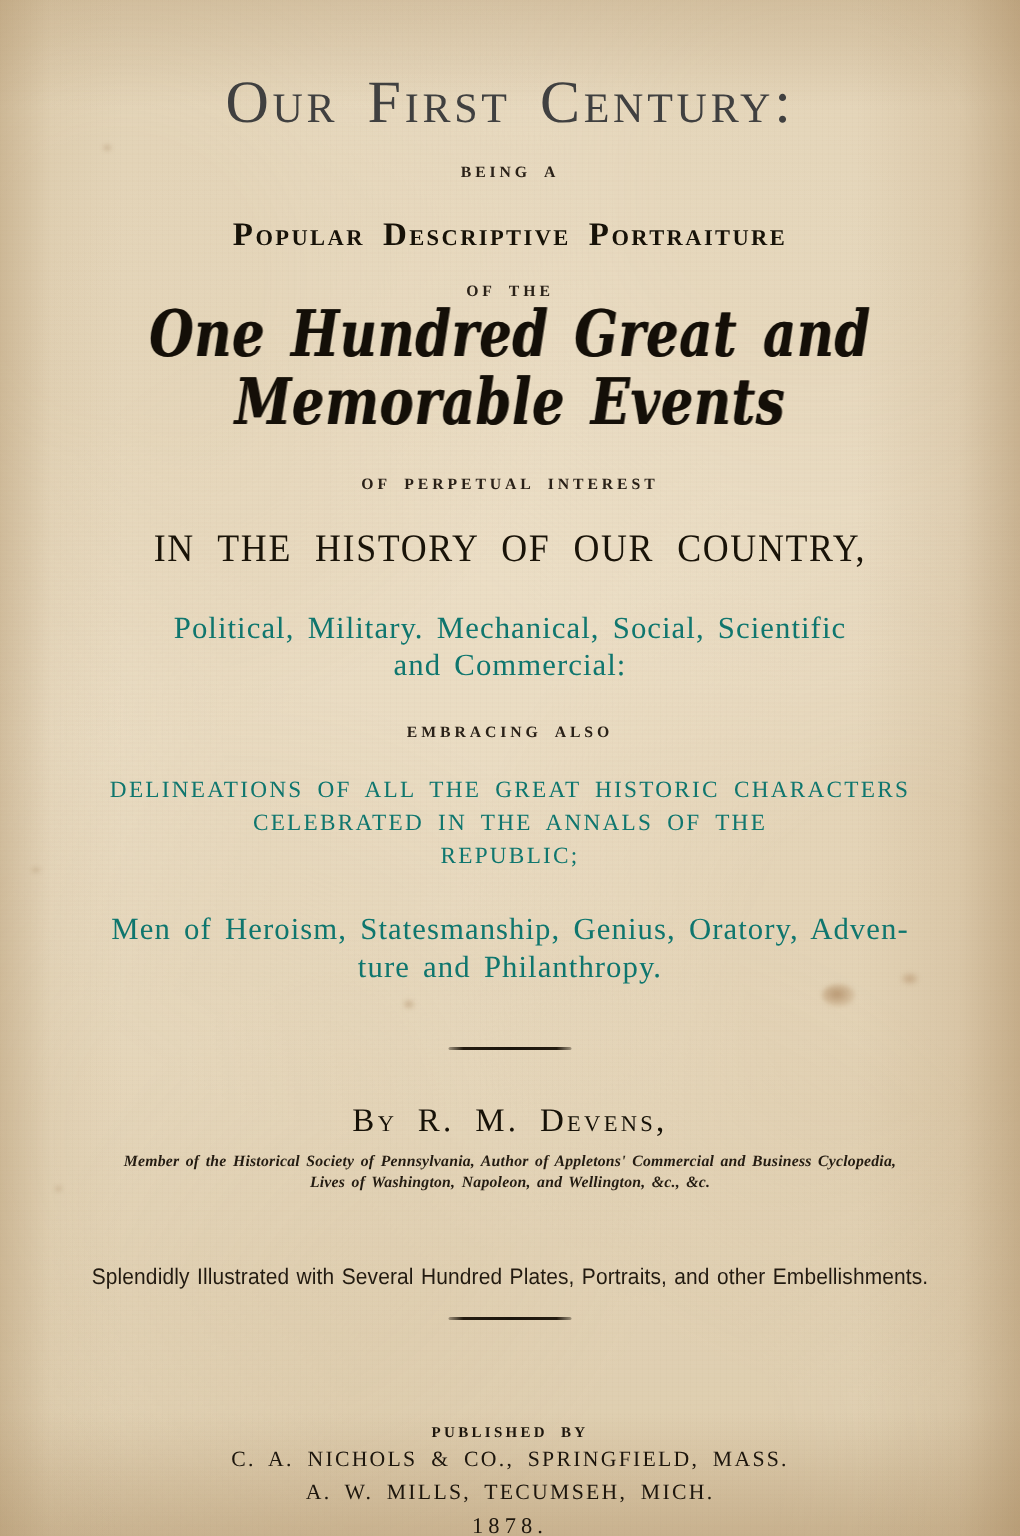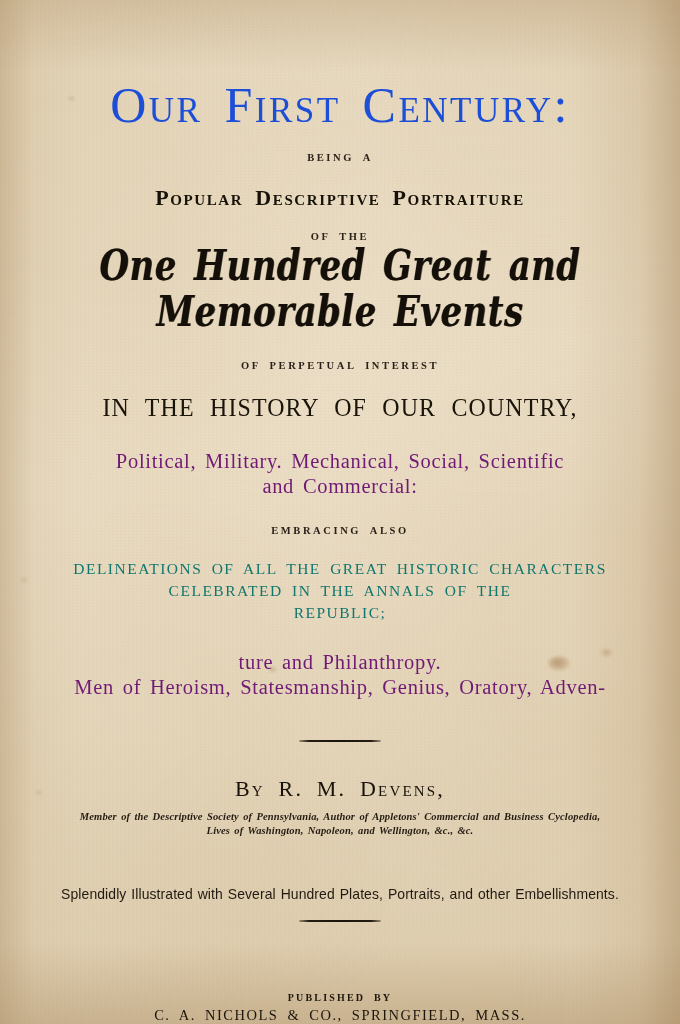--- a/index.html
+++ b/index.html
@@ -82,27 +82,27 @@
     position: relative;
     z-index: 5;
     padding: 0 34px;
     text-align: center;
   }
 
   .ln { margin: 0; text-align: center; }
 
   
   .title-main {
-    font-size: 50px;
+    font-size: 40px;
     font-variant: small-caps;
     letter-spacing: 2.5px;
     word-spacing: 7px;
     line-height: 1;
-    padding-top: 80px;
-    color: #1d4ed8;
+    padding-top: 48px;
+    color: #404040;
   }
 
   
   .tiny-caps {
     font-size: 10.5px;
     letter-spacing: 2.6px;
     word-spacing: 4px;
     font-weight: 700;
     text-transform: uppercase;
     color: #2a2118;
@@ -141,21 +141,21 @@
     transform: scaleX(.92);
     color: #191308;
   }
 
   
   .roman-wide {
     font-size: 20.5px;
     letter-spacing: .7px;
     word-spacing: 3px;
     line-height: 1.22;
-    color: #701a75;
+    color: #0f766e;
   }
 
   
   .caps-block {
     font-size: 15.5px;
     letter-spacing: 1.5px;
     word-spacing: 4px;
     line-height: 1.42;
     color: #0f766e;
   }
@@ -272,33 +272,33 @@
 
     <div class="sp-26"></div>
     <p class="ln tiny-caps">EMBRACING ALSO</p>
 
     <div class="sp-22"></div>
     <p class="ln caps-block">DELINEATIONS OF ALL THE GREAT HISTORIC CHARACTERS</p>
     <p class="ln caps-block">CELEBRATED IN THE ANNALS OF THE</p>
     <p class="ln caps-block">REPUBLIC;</p>
 
     <div class="sp-26"></div>
+    <p class="ln roman-wide">Men of Heroism, Statesmanship, Genius, Oratory, Adven-</p>
     <p class="ln roman-wide">ture and Philanthropy.</p>
-    <p class="ln roman-wide">Men of Heroism, Statesmanship, Genius, Oratory, Adven-</p>
 
     <div class="sp-40"></div>
     <div class="rule-wrap">
       <div class="rule"></div>
     </div>
 
     <div class="sp-34"></div>
     <p class="ln byline">By R. M. Devens,</p>
 
     <div class="sp-8"></div>
-    <p class="ln credit">Member of the Descriptive Society of Pennsylvania, Author of Appletons' Commercial and Business Cyclopedia,</p>
+    <p class="ln credit">Member of the Historical Society of Pennsylvania, Author of Appletons' Commercial and Business Cyclopedia,</p>
     <p class="ln credit">Lives of Washington, Napoleon, and Wellington, &amp;c., &amp;c.</p>
 
     <div class="sp-46"></div>
     <p class="ln sans-note">Splendidly Illustrated with Several Hundred Plates, Portraits, and other Embellishments.</p>
 
     <div class="sp-18"></div>
     <div class="rule-wrap">
       <div class="rule"></div>
     </div>
 

